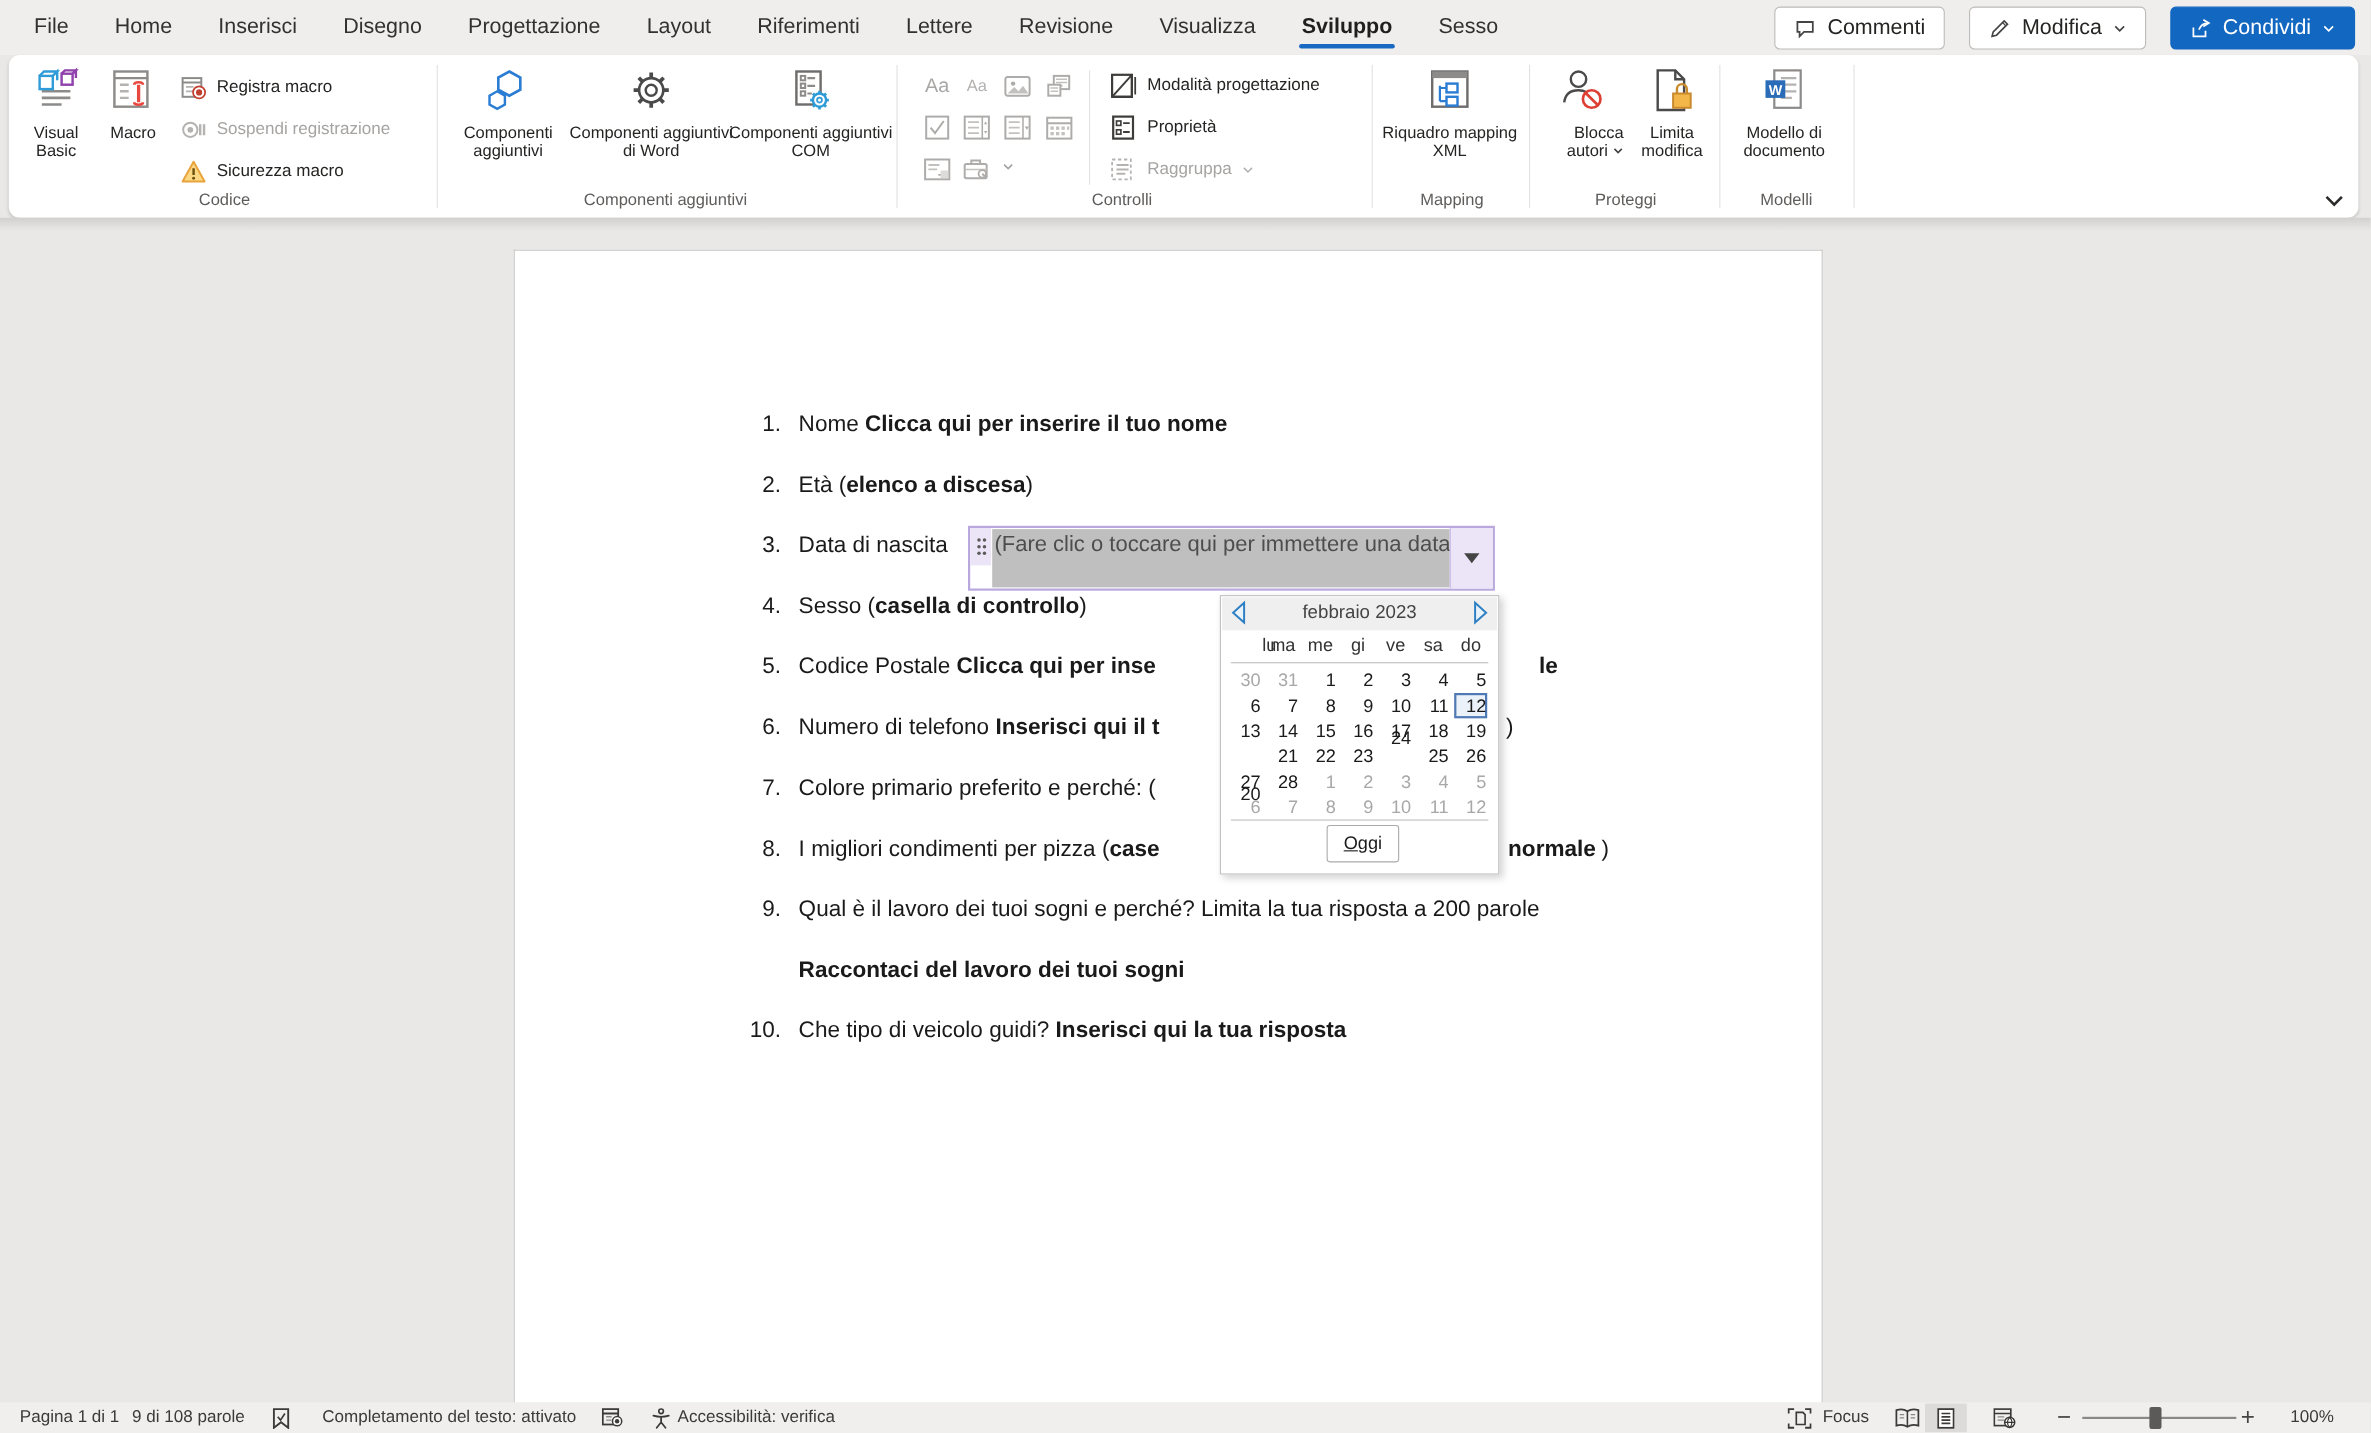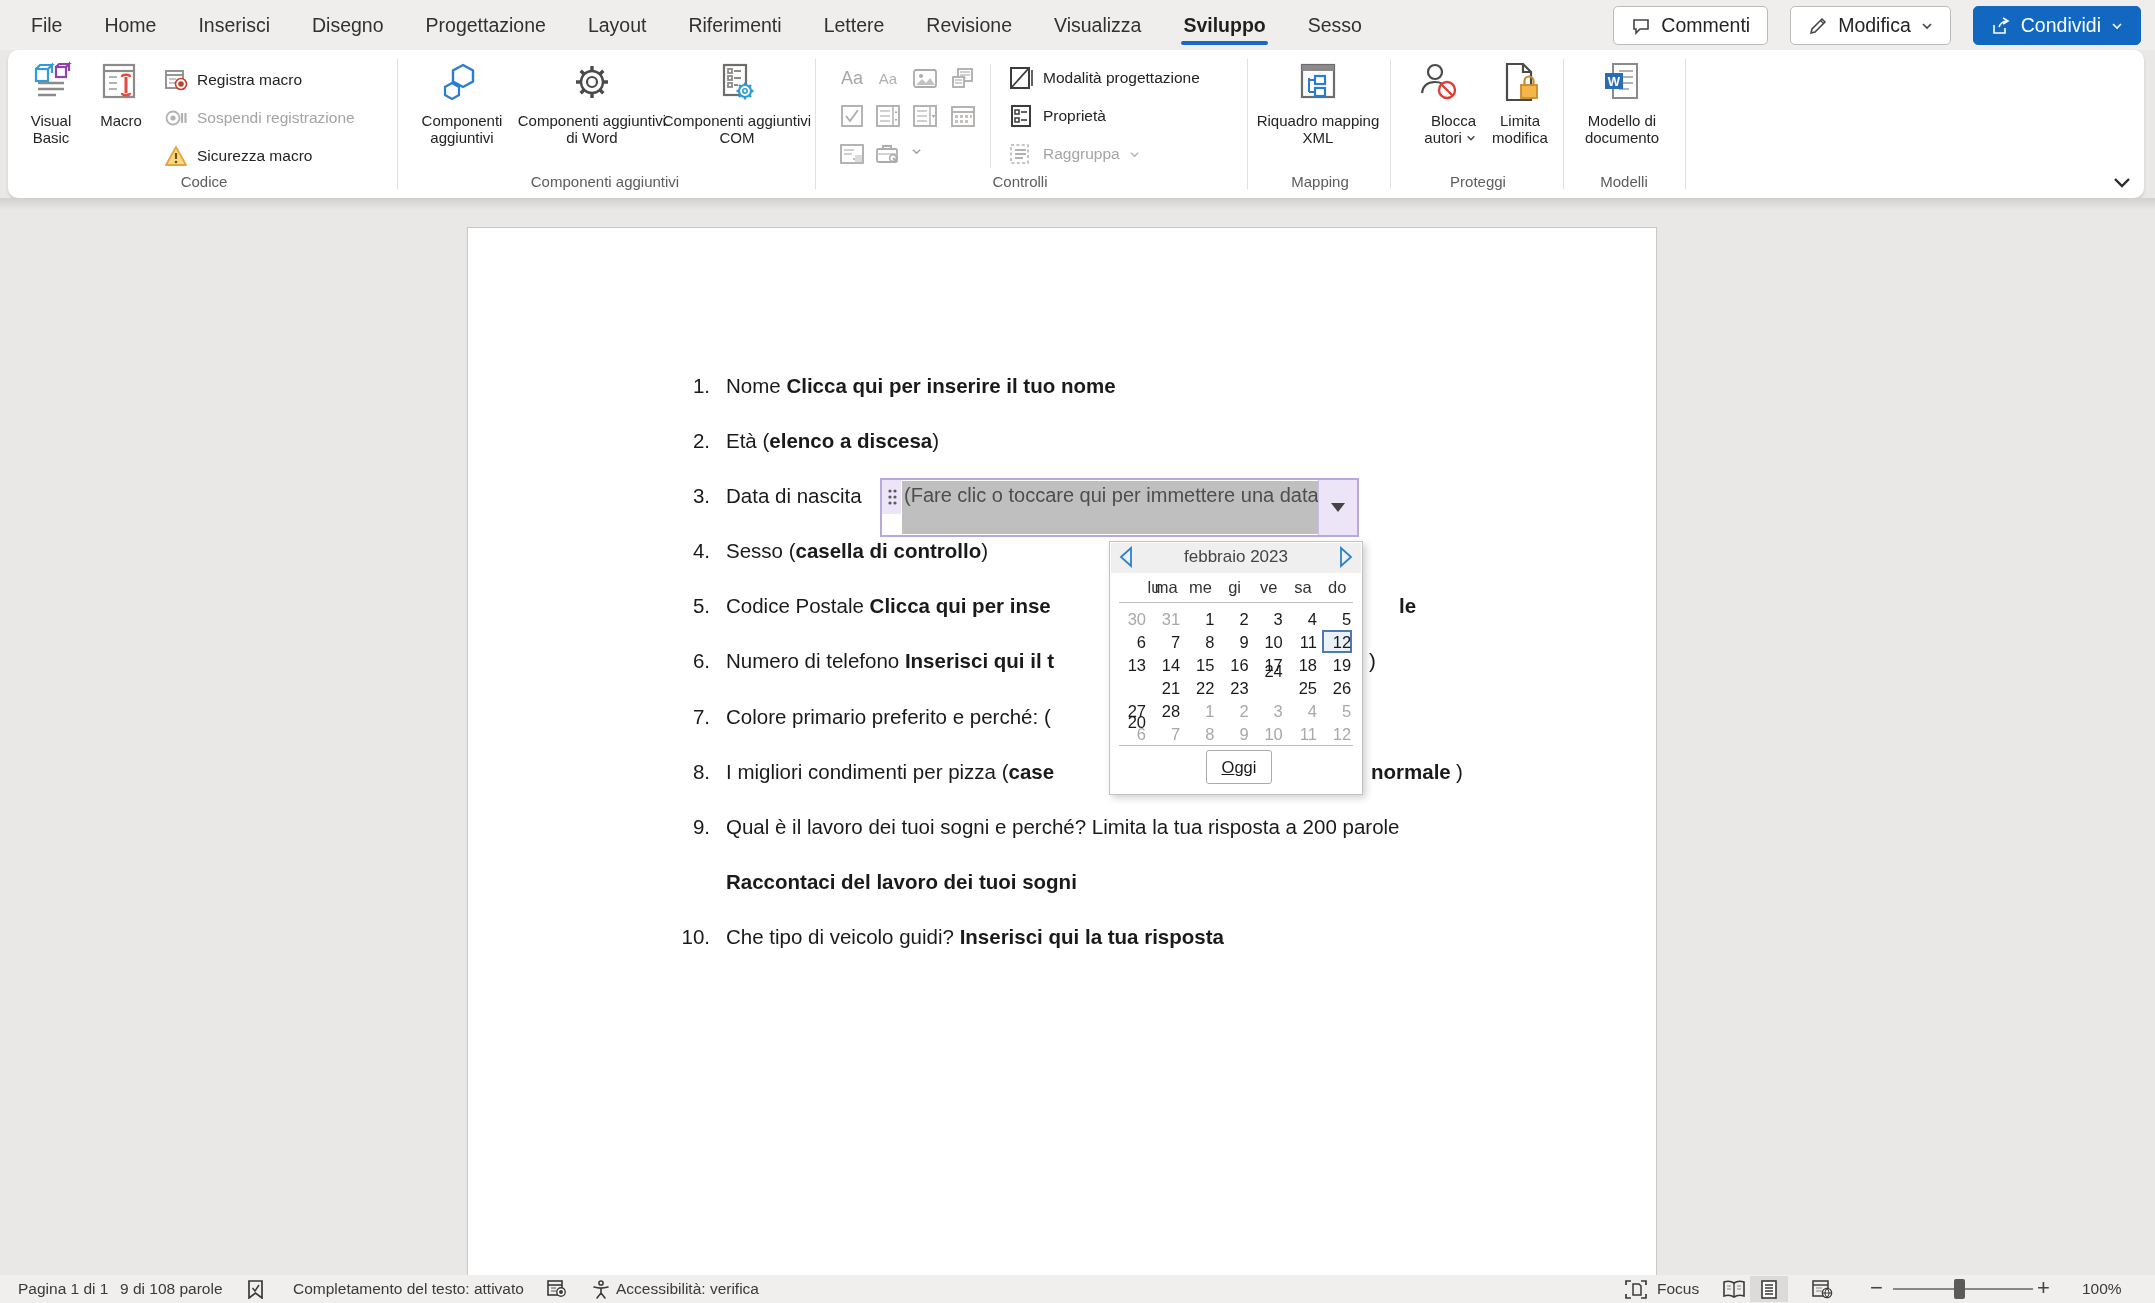--- a/index.html
+++ b/index.html
@@ -1,21 +1,21 @@
 <!DOCTYPE html>
 <html><head>
 <meta charset="utf-8">
 <style>
   html,body{margin:0;padding:0;width:2155px;height:1303px;overflow:hidden;
     font-family:"Liberation Sans",sans-serif;background:#e9e8e7;}
   #app{position:absolute;inset:0;}
   svg{display:block;}
   
   .menubar{position:absolute;left:0;top:0;width:2155px;height:50px;background:#efeeed;}
-  .tabs{position:absolute;left:30px;top:0;height:50px;display:flex;align-items:center;gap:40px;
+  .tabs{position:absolute;left:30px;top:0;height:50px;display:flex;align-items:flex-end;gap:40px;
     font-size:19.5px;color:#323130;}
   .tab{position:relative;padding:14px 1px;cursor:default;white-space:nowrap;}
   .tab.active{font-weight:700;color:#201f1e;}
   .tab.active::after{content:"";position:absolute;left:-1px;right:-1px;bottom:6px;height:4px;
     border-radius:2px;background:#1868c4;}
   .actions{position:absolute;right:14px;top:6px;display:flex;gap:22px;}
   .abtn{height:37px;border-radius:5px;border:1px solid #bdbbb9;background:#fff;display:flex;
     align-items:center;gap:10px;padding:0 17px;font-size:19.5px;color:#252423;}
   .abtn.primary{background:#1267c1;border-color:#1267c1;color:#fff;}
   .chev{width:12px;height:12px;}

